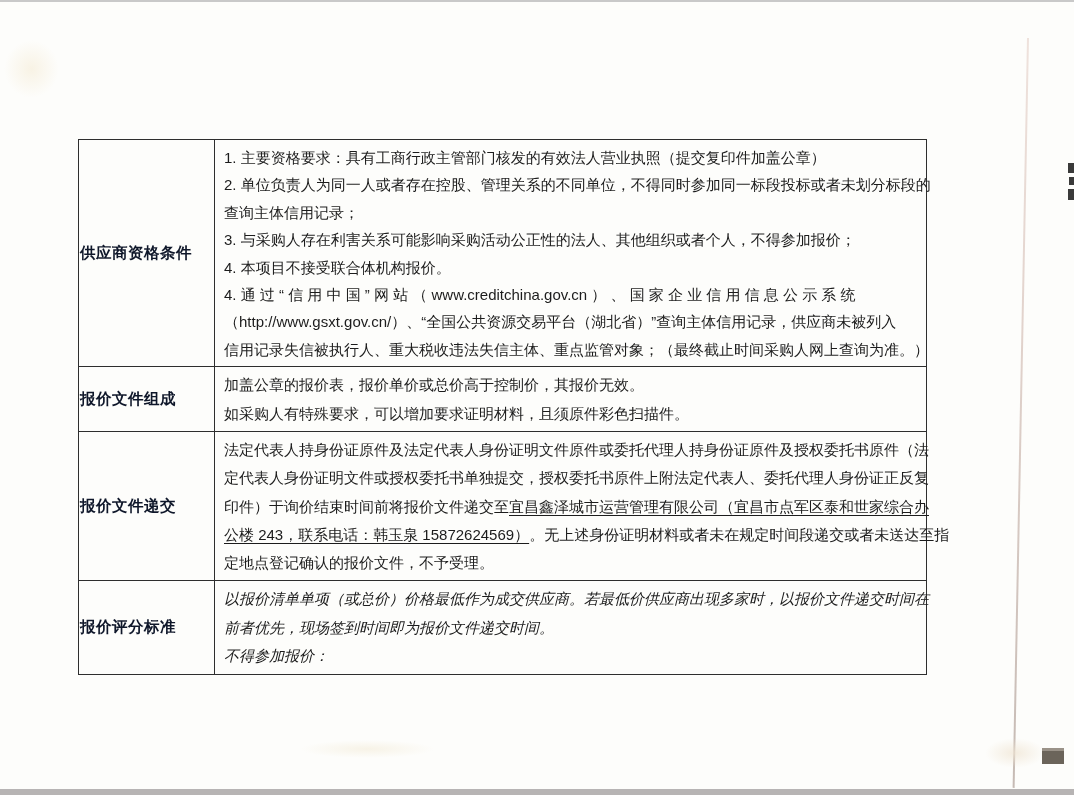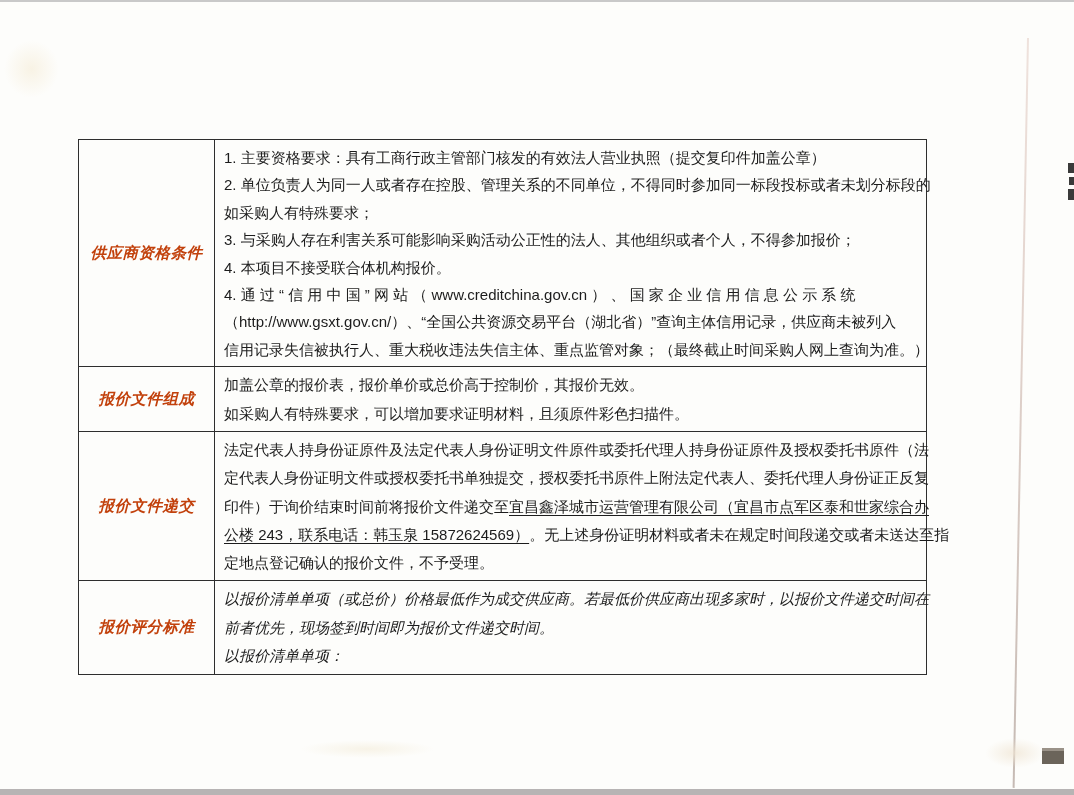--- a/index.html
+++ b/index.html
@@ -16,26 +16,25 @@
     width:849px;
     border-collapse:collapse;table-layout:fixed;
   }
   .doc-table td{
     border:1.6px solid #2e2e2e;
     vertical-align:middle;
     background:transparent;
   }
   td.hdr{
     width:133px;
-    text-align:center;
+    text-align:left;
     font-weight:bold;
     font-size:15.5px;
-    color:#c2410c;
+    color:#0f172a;
     letter-spacing:.5px;
-    font-style:italic;
   }
   td.content{
     padding:4px 6px 3px 9px;
   }
   .ln{
     font-size:15px;
     color:#1c1c1c;
     white-space:nowrap;
     line-height:27.4px;
   }
@@ -101,21 +100,21 @@
 
   <table class="doc-table">
     <tbody>
         <tr class="r1">
       <td class="hdr">
         <span>供应商资格条件</span>
       </td>
       <td class="content">
         <div class="ln">1. 主要资格要求：具有工商行政主管部门核发的有效法人营业执照（提交复印件加盖公章）</div>
         <div class="ln">2. 单位负责人为同一人或者存在控股、管理关系的不同单位，不得同时参加同一标段投标或者未划分标段的</div>
-        <div class="ln">如采购人有特殊要求；</div>
+        <div class="ln">查询主体信用记录；</div>
         <div class="ln">3. 与采购人存在利害关系可能影响采购活动公正性的法人、其他组织或者个人，不得参加报价；</div>
         <div class="ln">4. 本项目不接受联合体机构报价。</div>
         <div class="ln">4. 通 过 “ 信 用 中 国 ” 网 站 （ www.creditchina.gov.cn ） 、 国 家 企 业 信 用 信 息 公 示 系 统</div>
         <div class="ln">（http://www.gsxt.gov.cn/）、“全国公共资源交易平台（湖北省）”查询主体信用记录，供应商未被列入</div>
         <div class="ln">信用记录失信被执行人、重大税收违法失信主体、重点监管对象；（最终截止时间采购人网上查询为准。）</div>
       </td>
     </tr>
     <tr class="r2">
       <td class="hdr">
         <span>报价文件组成</span>
@@ -137,19 +136,19 @@
         <div class="ln">定地点登记确认的报价文件，不予受理。</div>
       </td>
     </tr>
     <tr class="r4">
       <td class="hdr">
         <span>报价评分标准</span>
       </td>
       <td class="content">
         <div class="ln">以报价清单单项（或总价）价格最低作为成交供应商。若最低价供应商出现多家时，以报价文件递交时间在</div>
         <div class="ln">前者优先，现场签到时间即为报价文件递交时间。</div>
-        <div class="ln">以报价清单单项：</div>
+        <div class="ln">不得参加报价：</div>
       </td>
     </tr>
   </tbody>
     </table>
 
 </div>
 
 </body></html>

